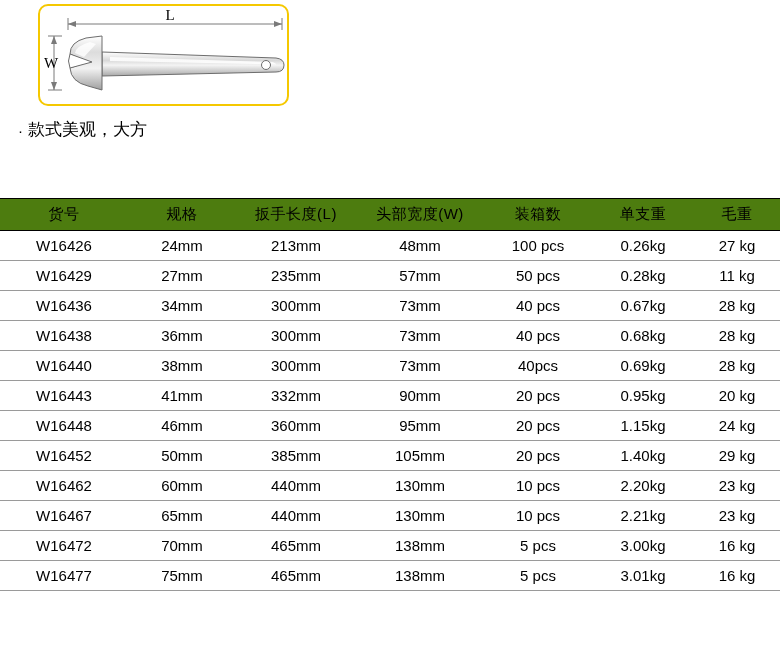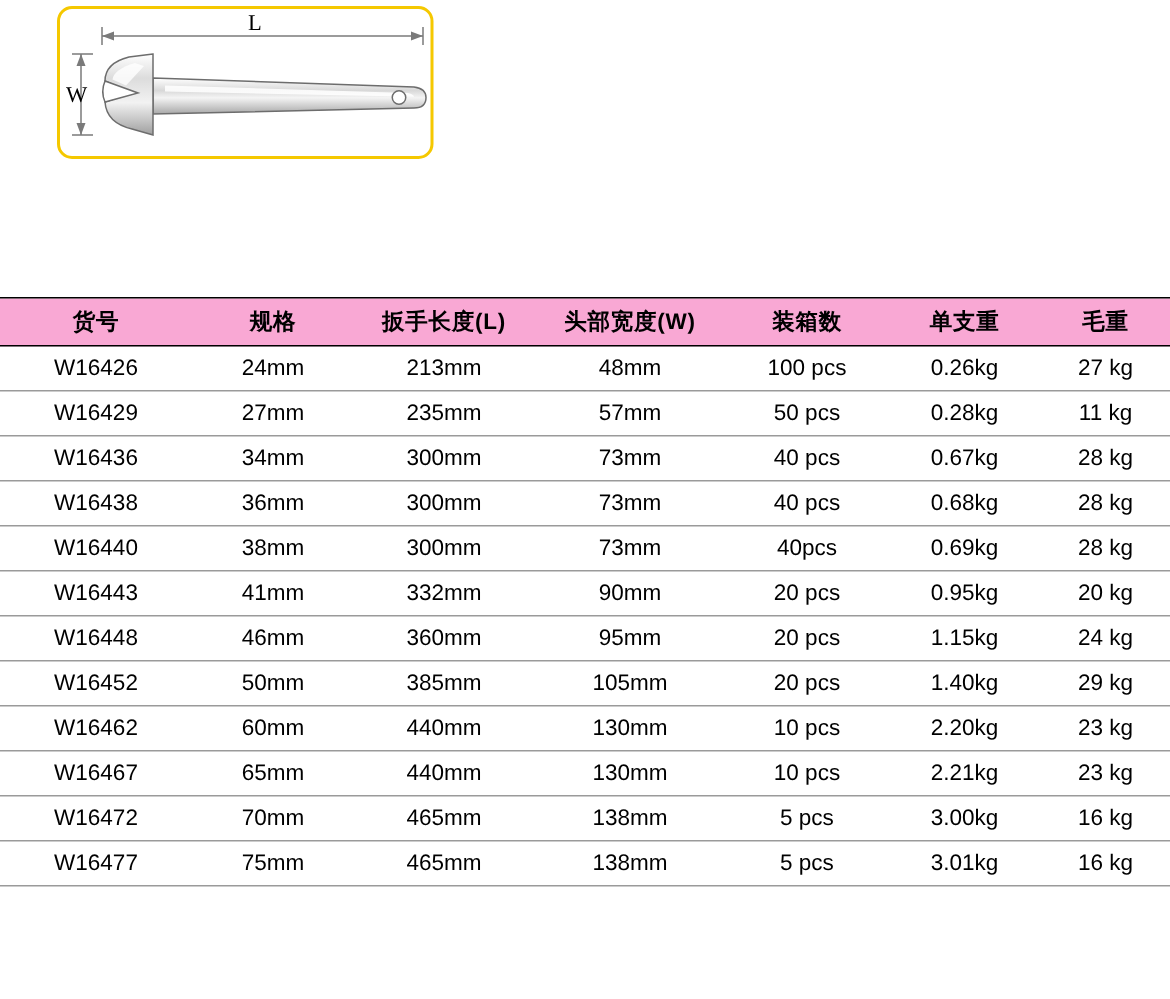--- a/index.html
+++ b/index.html
@@ -65,23 +65,23 @@
   }
   .spec-table col.c0 { width: 128px; }
   .spec-table col.c1 { width: 108px; }
   .spec-table col.c2 { width: 120px; }
   .spec-table col.c3 { width: 128px; }
   .spec-table col.c4 { width: 108px; }
   .spec-table col.c5 { width: 102px; }
   .spec-table col.c6 { width: 86px; }
 
   .spec-table thead th {
-    background: #f9a8d4;
+    background: #4d7c0f;
     font-size: 15px;
-    font-weight: bold;
+    font-weight: normal;
     text-align: center;
     height: 29px;
     border-top: 1px solid #000;
     border-bottom: 1px solid #000;
     letter-spacing: 0.5px;
   }
   .spec-table tbody td {
     font-size: 15px;
     text-align: center;
     height: 27px;
@@ -134,20 +134,23 @@
 
     <path d="M62,30 L46,32 Q30,36 30,48 L48,56 L30,62 Q31,76 48,80 L62,84 Z" fill="url(#gradHead)" stroke="#6d6d6d" stroke-width="1"></path>
 
     <path d="M30,48 L52,56 L30,62 Q27,55 30,48 Z" fill="#ffffff" stroke="#6d6d6d" stroke-width="1"></path>
 
     <path d="M50,36 Q36,40 35,47 L44,51 L56,38 Z" fill="#ffffff" opacity="0.8"></path>
   </svg>
 </div>
 
 <div class="features">
+  <div class="feature-line">
+    <span class="dot">·</span><span>款式美观，大方</span>
+  </div>
 </div>
 
 <table class="spec-table">
   <colgroup>
     <col class="c0">
       <col class="c1">
       <col class="c2">
       <col class="c3">
       <col class="c4">
       <col class="c5">

